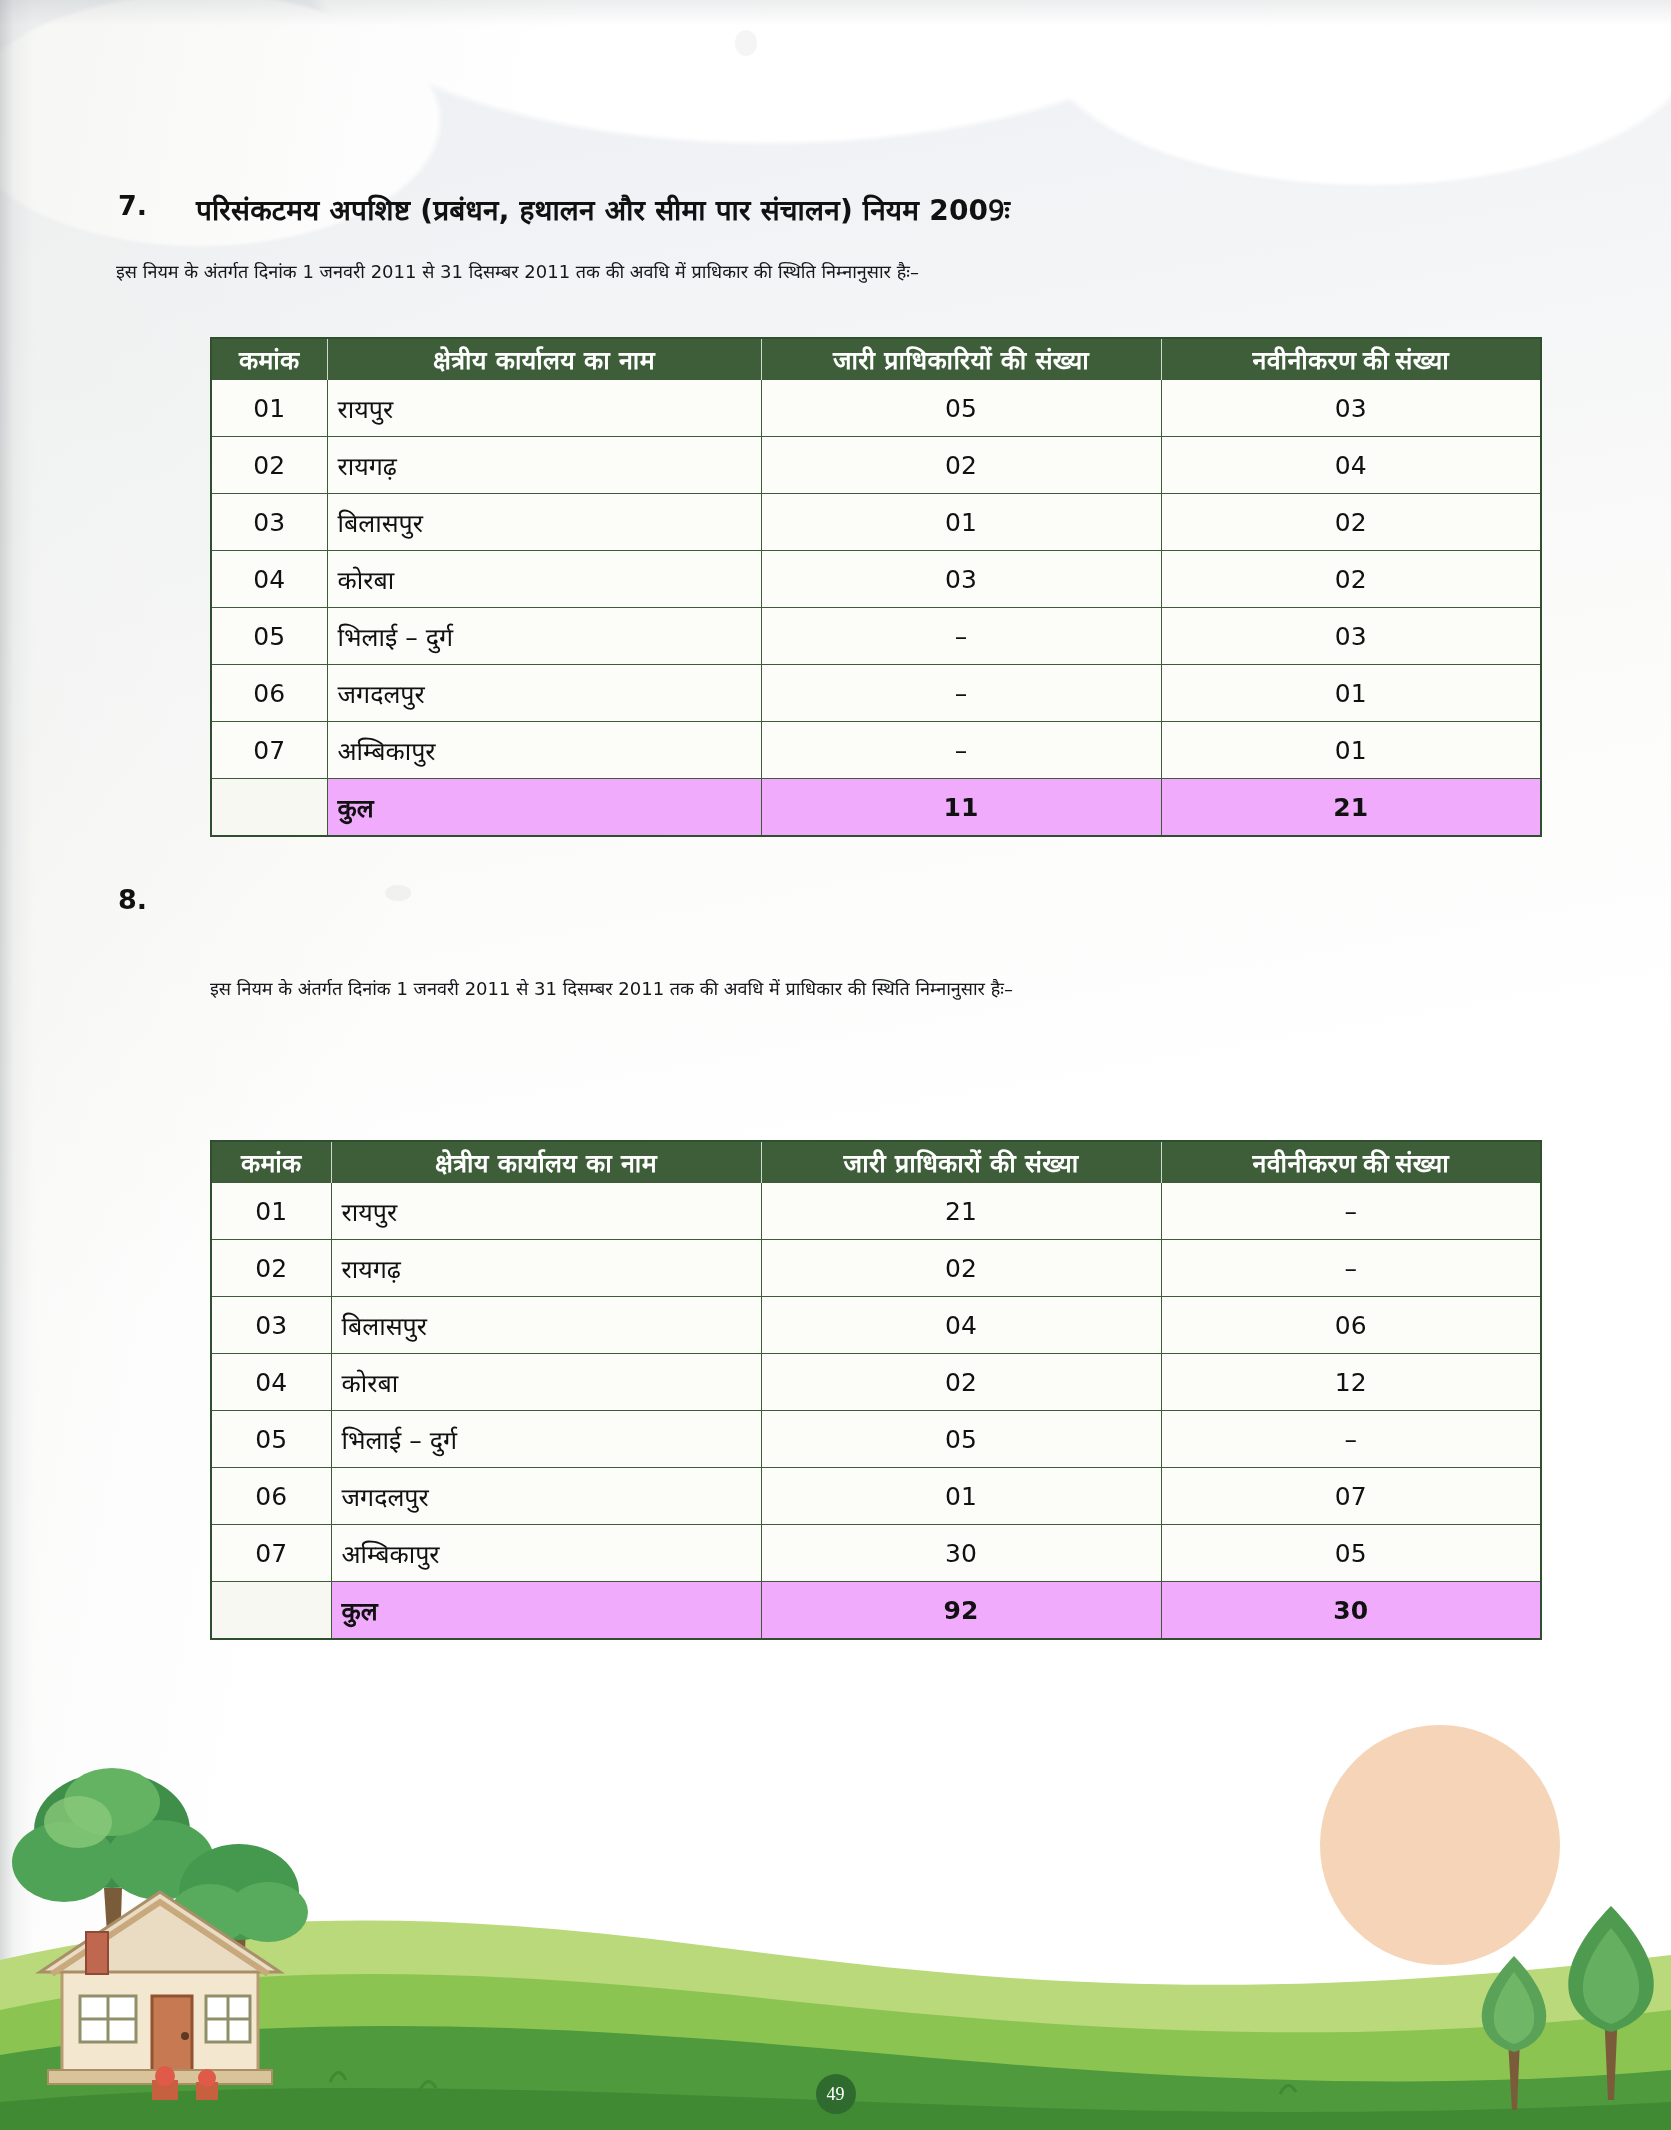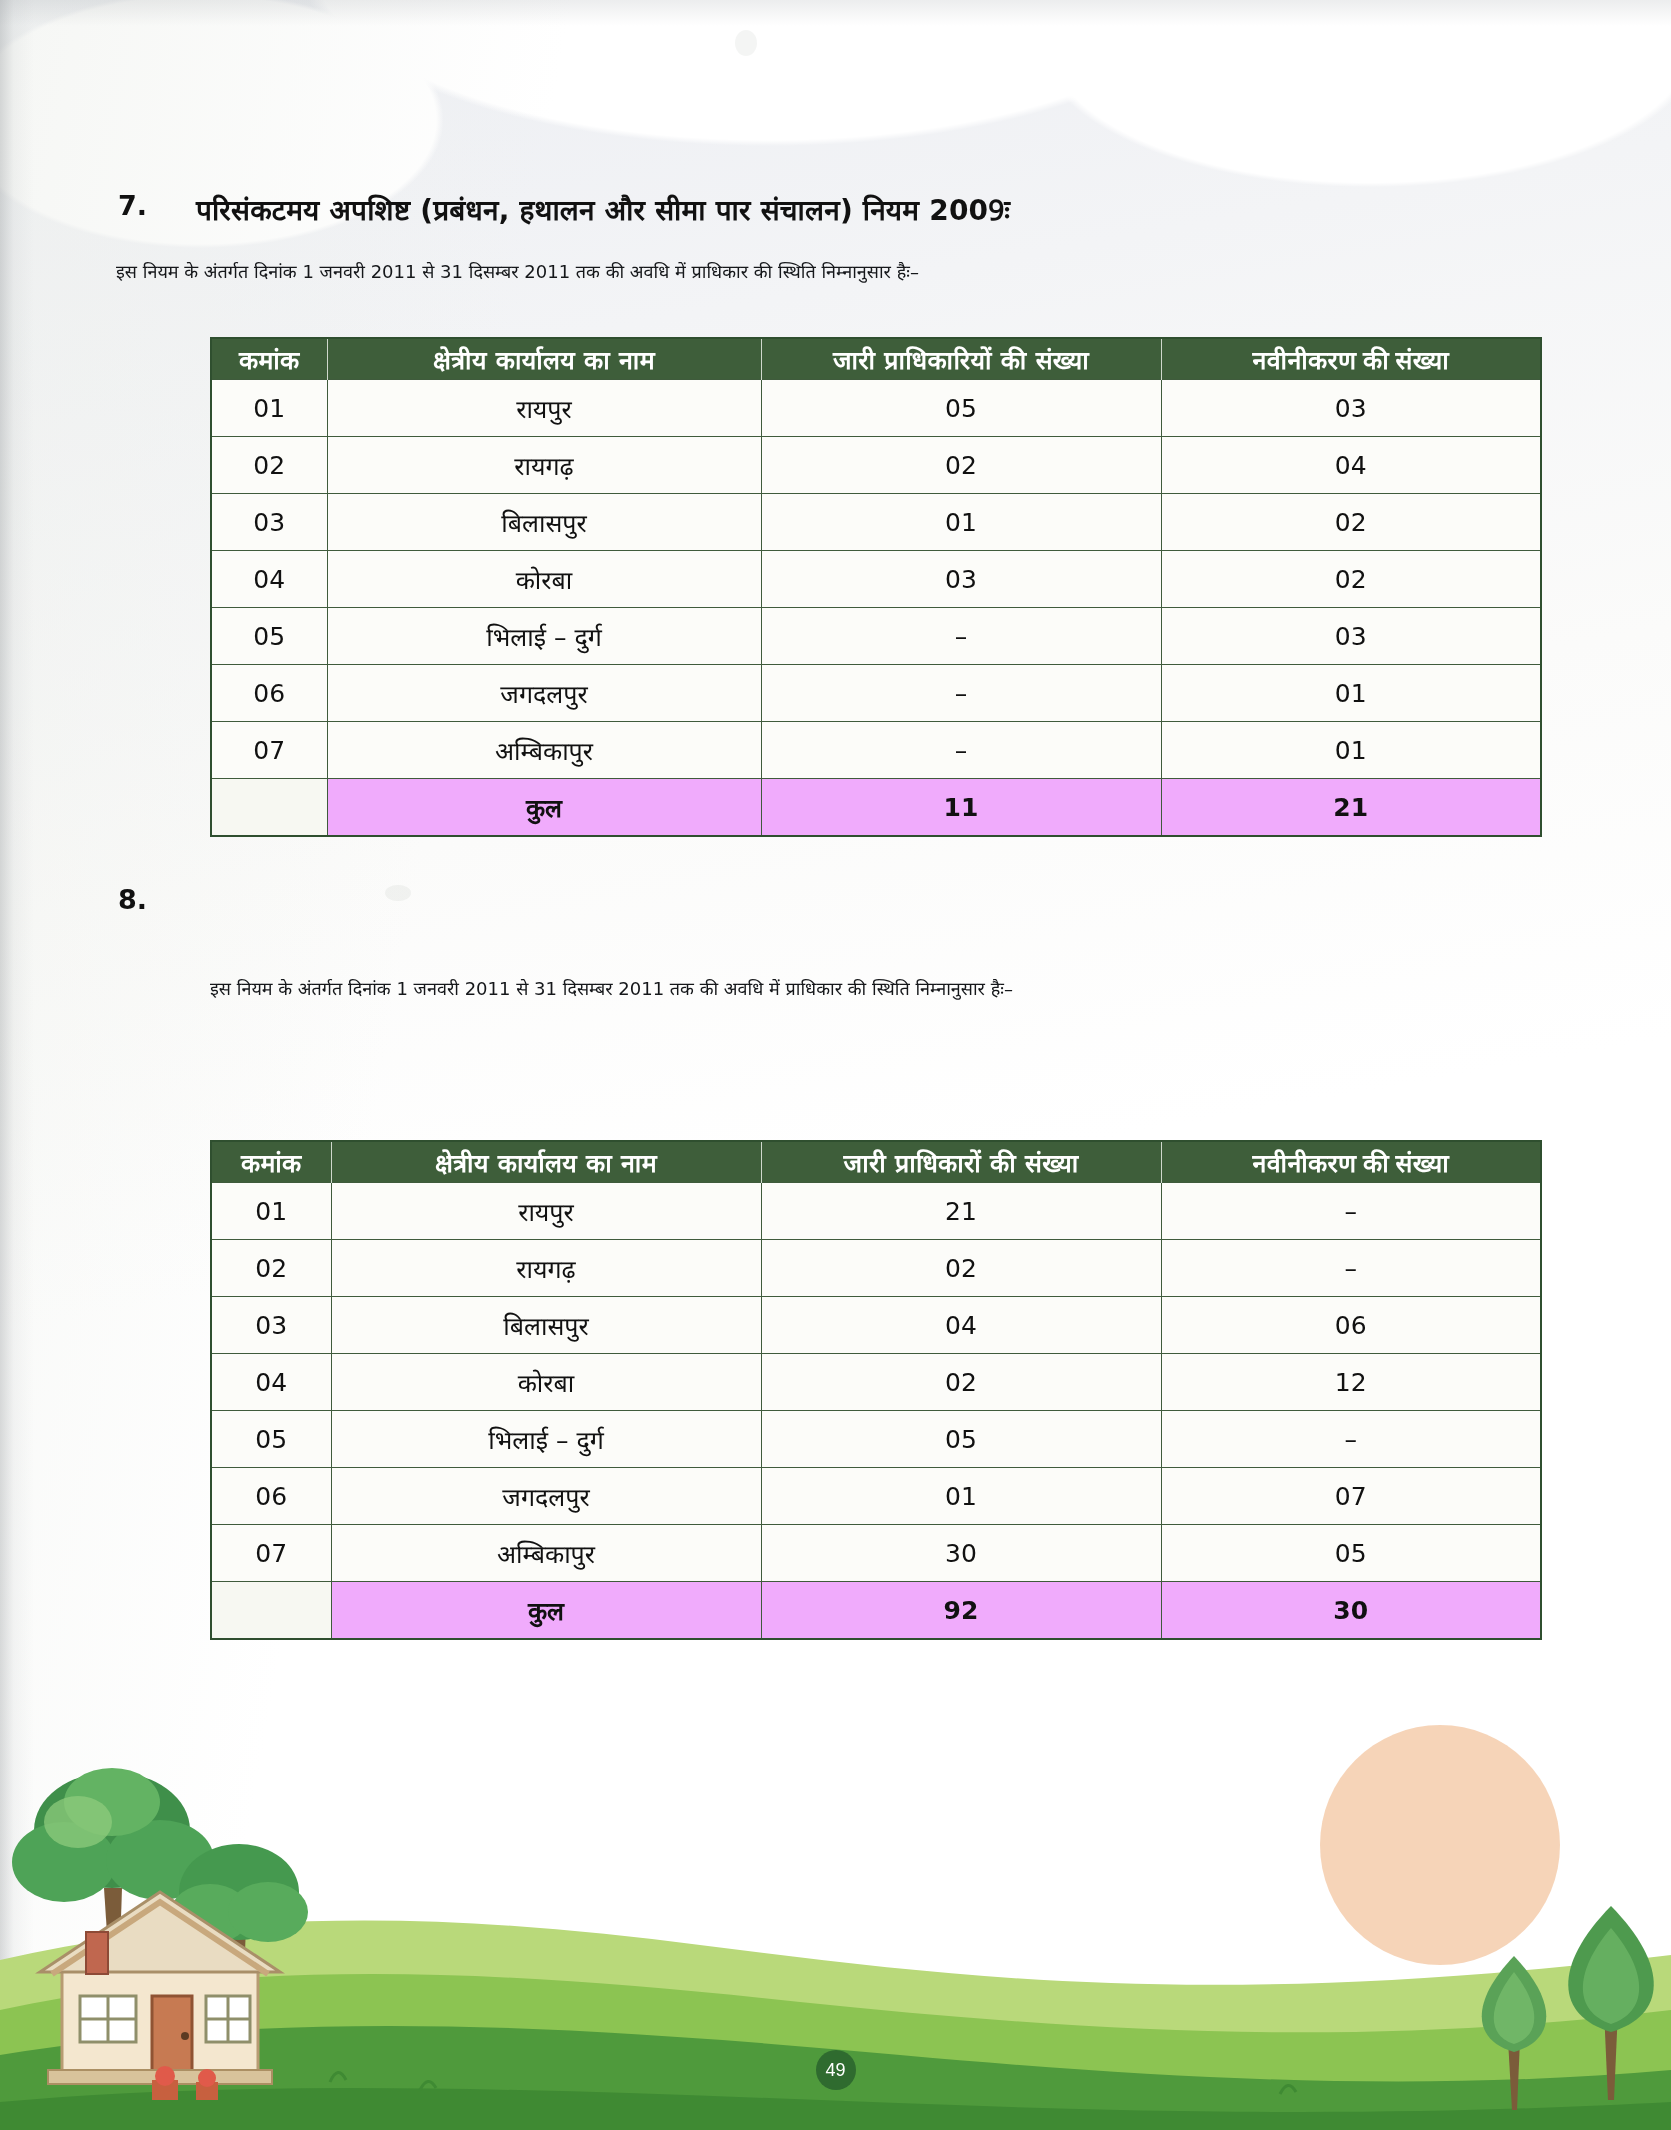--- a/index.html
+++ b/index.html
@@ -92,45 +92,45 @@
   table.data th:last-child { border-right: none; font-family: Liberation Serif, serif; }
   table.data td {
     font-size: 25px;
     color: #111;
     padding: 9px 10px;
     border: 1px solid #3f5b3c;
     background: #fcfcf9;
     height: 38px;
   }
   td.c-sn { text-align: center; width: 116px; }
-  td.c-name { text-align: center; padding-left: 22px; }
+  td.c-name { text-align: left; padding-left: 22px; }
   td.c-num { text-align: center; }
   tr.total td { font-weight: bold; background: #f0abfc; }
   tr.total td.c-sn { background: #f7f8f2; }
 
   
   .art {
     position: absolute;
     left: 0; right: 0; bottom: 0; height: 420px;
     overflow: hidden;
   }
   .pagenum {
     position: absolute;
     left: 50%;
     transform: translateX(-50%);
-    bottom: 40px;
+    bottom: 16px;
     width: 40px; height: 40px;
     border-radius: 50%;
     background: #2f6b2f;
     color: #fff;
     font-size: 18px;
     display: flex;
     align-items: center;
     justify-content: center;
-    font-family: Liberation Sans, sans-serif;
+    font-family: Liberation Serif, serif;
     z-index: 6;
   }
   .smudge {
     position: absolute;
     border-radius: 50%;
     background: rgba(120,130,120,0.08);
     pointer-events: none;
   }
 </style>
 </head>

